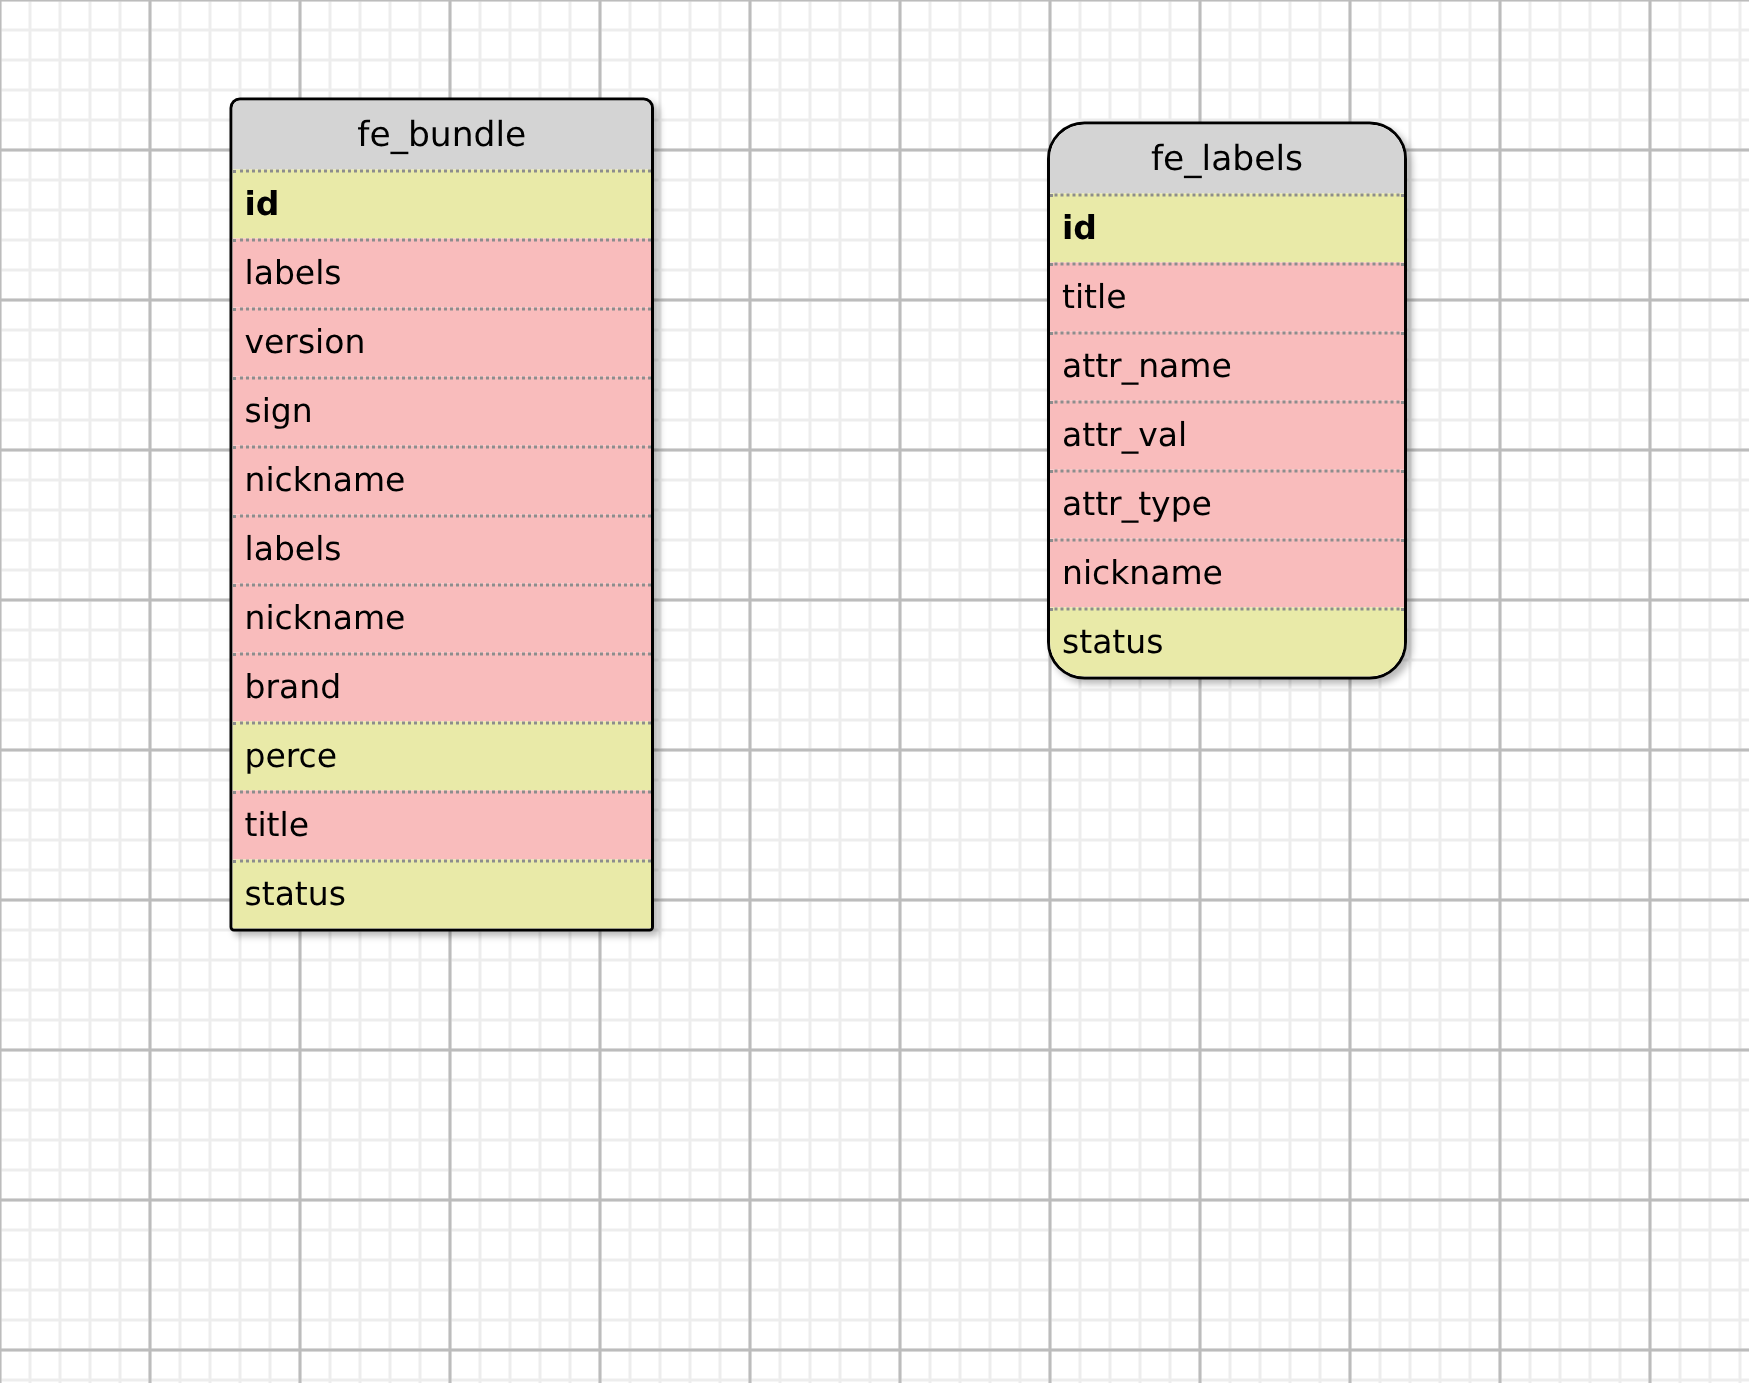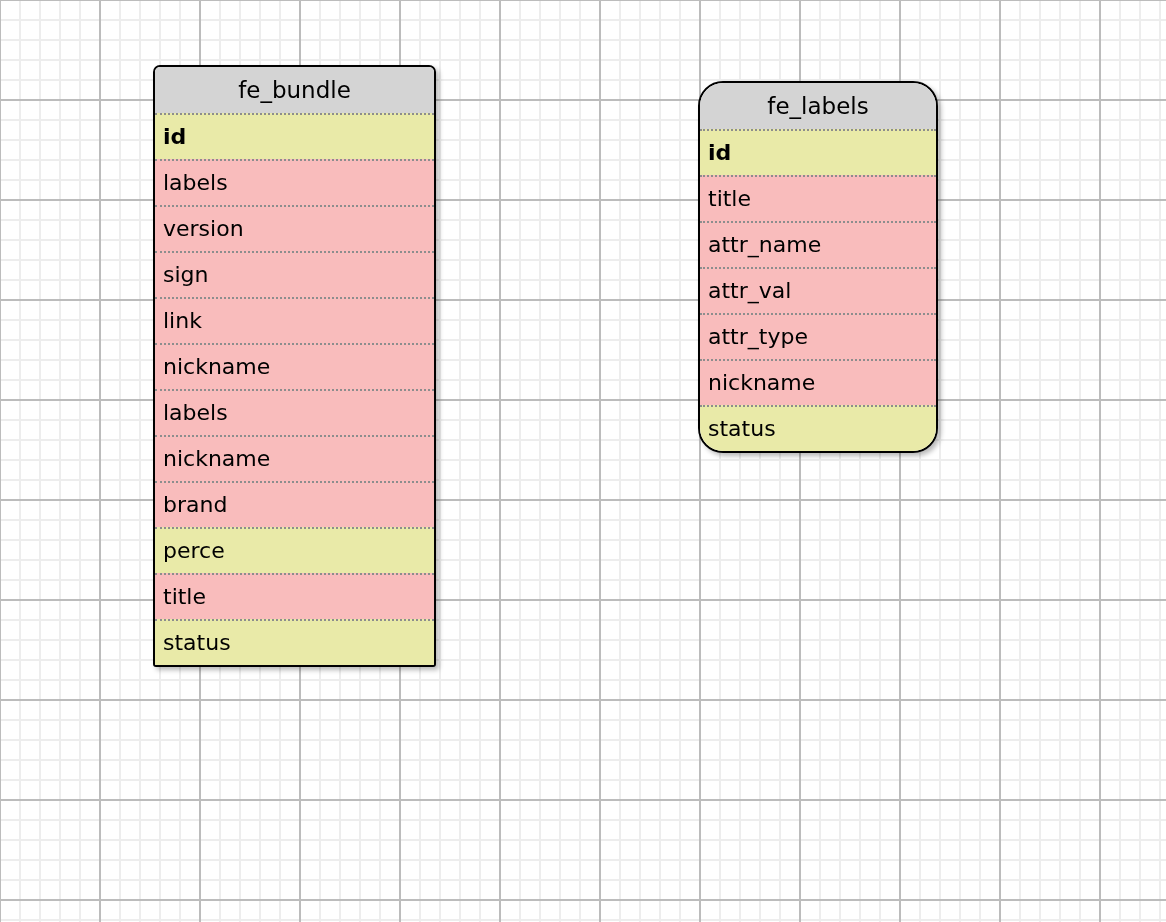--- a/index.html
+++ b/index.html
@@ -102,21 +102,20 @@
 
 <div id="canvas">
 
   <div class="entity" id="entity-fe_bundle">
     <div class="entity-header">fe_bundle</div>
     <ul class="field-list">
         <li class="field c-yellow pk">id</li>
         <li class="field c-pink">labels</li>
         <li class="field c-pink">version</li>
         <li class="field c-pink">sign</li>
-        <li class="field c-pink">link</li>
         <li class="field c-pink">nickname</li>
         <li class="field c-pink">labels</li>
         <li class="field c-pink">nickname</li>
         <li class="field c-pink">brand</li>
         <li class="field c-yellow">perce</li>
         <li class="field c-pink">title</li>
         <li class="field c-yellow">status</li>
       </ul>
   </div>
 

